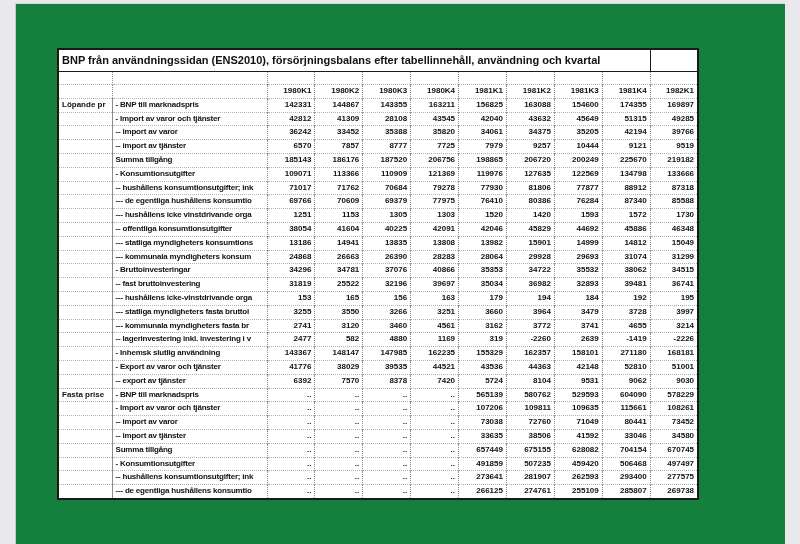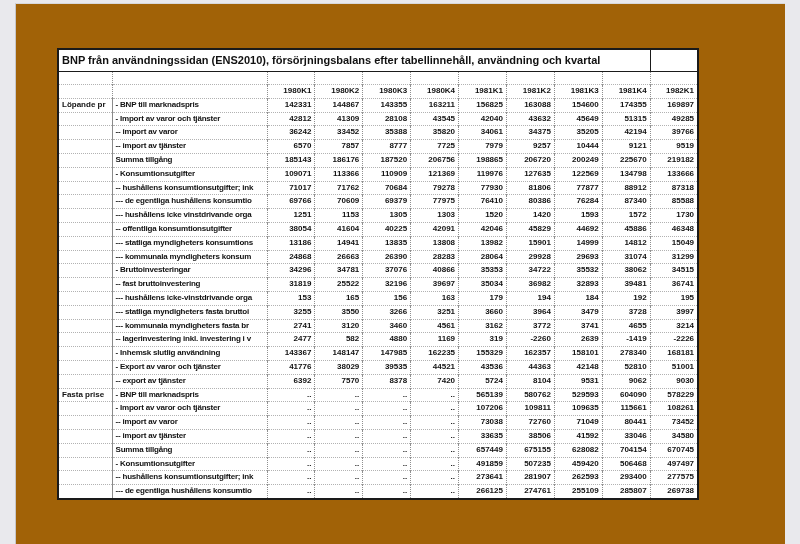--- a/index.html
+++ b/index.html
@@ -4,21 +4,21 @@
 <style>
   html,body{margin:0;padding:0;}
   body{
     width:800px;height:544px;position:relative;overflow:hidden;
     background:#e9e9ed;
     font-family:"Liberation Sans",sans-serif;
     -webkit-font-smoothing:antialiased;
   }
   .page{
     position:absolute;left:15px;top:3px;width:769px;height:541px;
-    background:#a16207;
+    background:#15803d;
     border-left:1px solid #c6c6ca;
     border-top:1px solid #d8d8db;
   }
   table.bnp{
     position:absolute;left:41px;top:44px;
     width:640px;
     border-collapse:collapse;table-layout:fixed;
     border:2px solid #1a1a1a;
     background:#ffffff;
   }
@@ -331,21 +331,21 @@
         <tr>
           <td class="grp"></td>
           <td class="lbl">- Inhemsk slutlig användning</td>
           <td class="num">143367</td>
           <td class="num">148147</td>
           <td class="num">147985</td>
           <td class="num">162235</td>
           <td class="num">155329</td>
           <td class="num">162357</td>
           <td class="num">158101</td>
-          <td class="num">278340</td>
+          <td class="num">271180</td>
           <td class="num">168181</td>
         </tr>
         <tr>
           <td class="grp"></td>
           <td class="lbl">- Export av varor och tjänster</td>
           <td class="num">41776</td>
           <td class="num">38029</td>
           <td class="num">39535</td>
           <td class="num">44521</td>
           <td class="num">43536</td>

